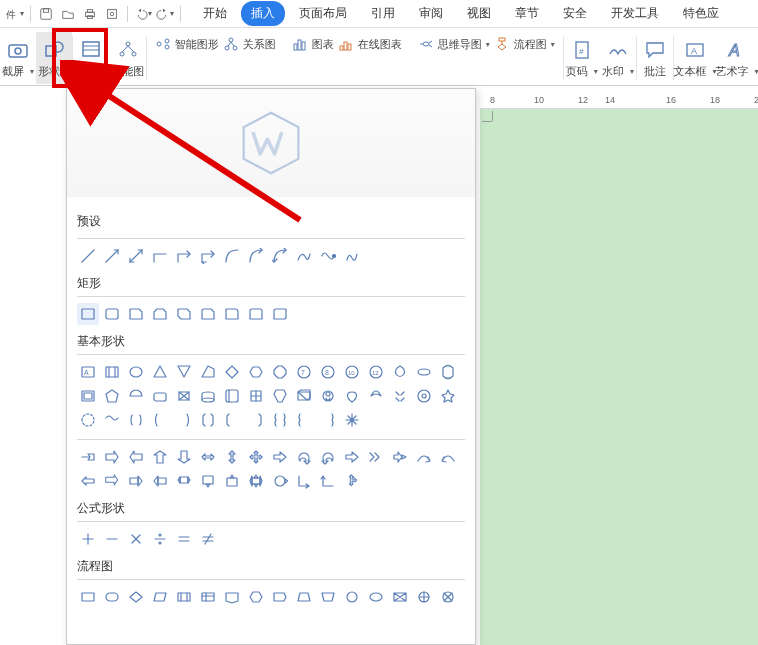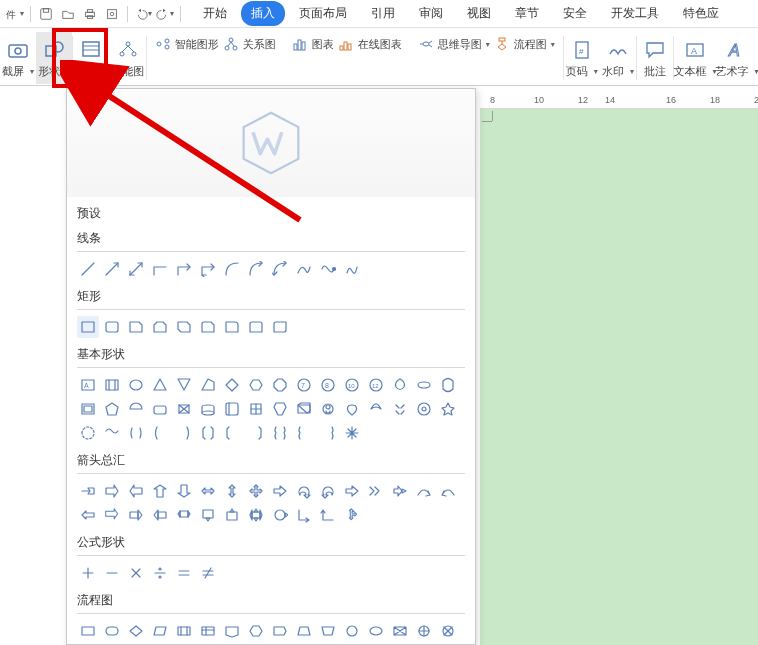--- a/index.html
+++ b/index.html
@@ -38,21 +38,21 @@
     .canvas { position: absolute; left: 480px; top: 109px; right: 0; bottom: 0; background: #c8e8c8; }
     .canvas-corner { position: absolute; left: 482px; top: 111px; width: 14px; height: 14px; }
     .canvas-corner::before { content:""; position:absolute; left:0; top:10px; width:10px; height:1px; background:#999; }
     .canvas-corner::after { content:""; position:absolute; left:10px; top:0; width:1px; height:10px; background:#999; }
     
     
     .dropdown { position: absolute; left: 66px; top: 88px; width: 410px; bottom: 0; background: #fff; border: 1px solid #c8c8c8; box-shadow: 2px 2px 8px rgba(0,0,0,0.15); overflow: hidden; }
     .dropdown-logo { height: 108px; display: flex; align-items: center; justify-content: center; background: linear-gradient(#fcfcfc,#f5f5f5); }
     .dropdown-logo svg { width: 72px; height: 72px; }
     .dropdown-body { padding: 8px 10px; overflow-y: auto; height: calc(100% - 108px); }
-    .dd-section { margin-bottom: 8px; }
+    .dd-section { margin-bottom: 8px; margin-top: 8px; }
     .dd-title { font-size: 12px; color: #333; margin-bottom: 4px; }
     .dd-hr { border: none; border-top: 1px solid #d8d8d8; margin-bottom: 6px; }
     .dd-grid { display: flex; flex-wrap: wrap; gap: 2px; }
     .dd-shape { width: 22px; height: 22px; display: flex; align-items: center; justify-content: center; cursor: pointer; border-radius: 2px; }
     .dd-shape svg { width: 16px; height: 16px; }
     .dd-shape svg * { stroke: #5B7FB8; stroke-width: 1.2; fill: none; stroke-linejoin: round; stroke-linecap: round; }
     
     
     .annotation-arrow { position: absolute; left: 60px; top: 60px; width: 260px; height: 180px; pointer-events: none; z-index: 20; }
   </style>
@@ -338,21 +338,20 @@
         <path d="M25 35 L35 65 L45 45 L55 65 L65 35" fill="none" stroke="#c8d4e8" stroke-width="5" stroke-linejoin="round"></path>
       </svg>
   </div>
   <div class="dropdown-body">
 
     <div class="dd-section">
       <div class="dd-title">预设</div>
     </div>
 
     <div class="dd-section">
-      <div class="dd-title">线条</div>
       <hr class="dd-hr">
       <div class="dd-grid">
         <div class="dd-shape">
             <svg>
               <line x1="2" y1="14" x2="14" y2="2"></line>
             </svg>
           </div>
         <div class="dd-shape">
             <svg>
               <line x1="2" y1="14" x2="14" y2="2"></line>
@@ -711,21 +710,20 @@
           </div>
           <div class="dd-shape">
             <svg>
               <path d="M8 2 v12 M4 4 l8 8 M12 4 l-8 8 M2 8 h12"></path>
             </svg>
           </div>
         </div>
     </div>
 
     <div class="dd-section">
-      <div class="dd-title">箭头总汇</div>
       <hr class="dd-hr">
       <div class="dd-grid" id="arrows-grid">
           <div class="dd-shape">
             <svg>
               <path d="M2 8 h8 l-2 -3 h6 l0 6 h-6 l2 -3"></path>
             </svg>
           </div>
           <div class="dd-shape">
             <svg>
               <polygon points="2,5 10,5 10,2 14,8 10,14 10,11 2,11"></polygon>

